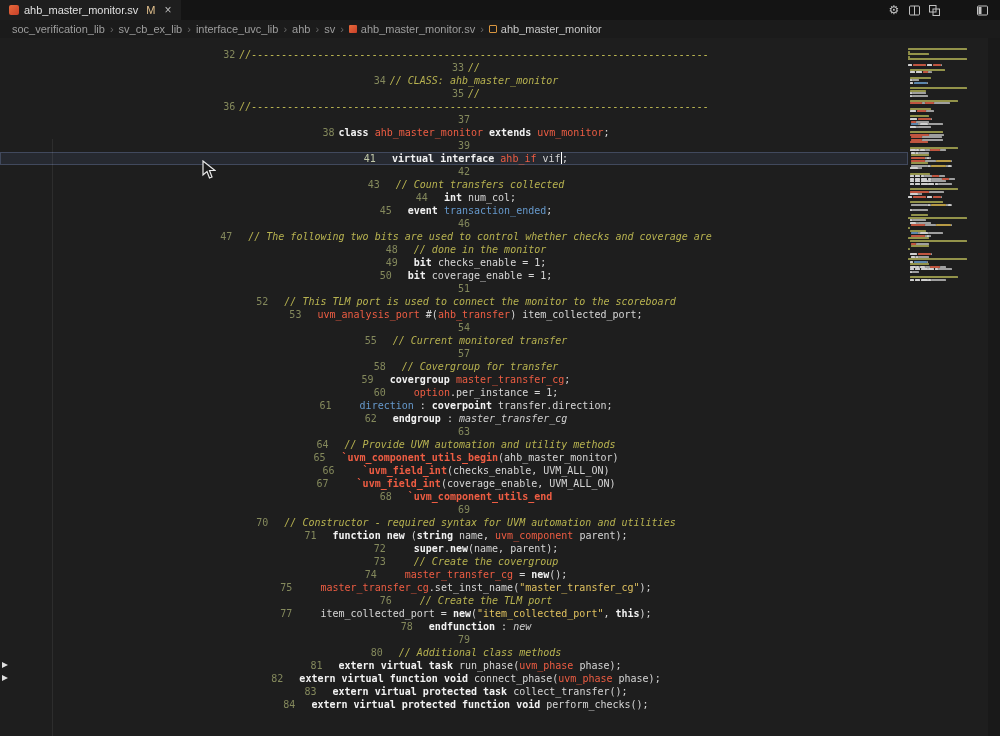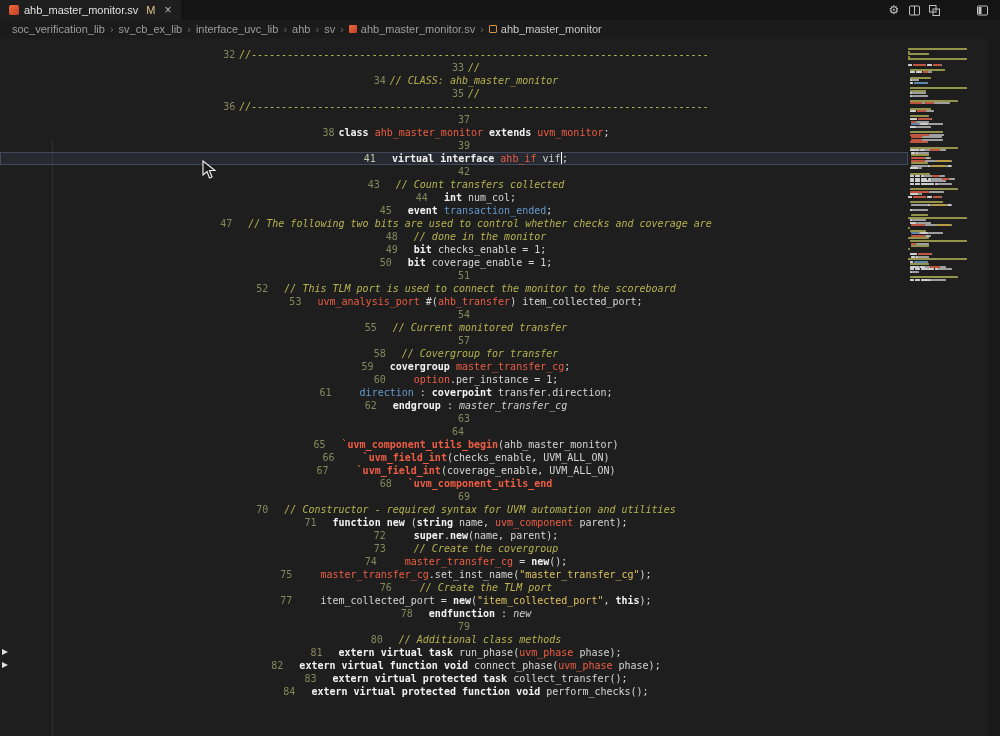--- a/index.html
+++ b/index.html
@@ -172,20 +172,24 @@
         </div>
         <div class="row">
           <span class="ln">44</span>
           <span class="lc"><span class="tk-p">  </span><span class="tk-k">int</span><span class="tk-p"> num_col;</span></span>
         </div>
         <div class="row">
           <span class="ln">45</span>
           <span class="lc"><span class="tk-p">  </span><span class="tk-k">event</span><span class="tk-p"> </span><span class="tk-b">transaction_ended</span><span class="tk-p">;</span></span>
         </div>
         <div class="row">
+          <span class="ln">46</span>
+          <span class="lc"></span>
+        </div>
+        <div class="row">
           <span class="ln">47</span>
           <span class="lc"><span class="tk-p">  </span><span class="tk-c">// The following two bits are used to control whether checks and coverage are</span></span>
         </div>
         <div class="row">
           <span class="ln">48</span>
           <span class="lc"><span class="tk-p">  </span><span class="tk-c">// done in the monitor</span></span>
         </div>
         <div class="row">
           <span class="ln">49</span>
           <span class="lc"><span class="tk-p">  </span><span class="tk-k">bit</span><span class="tk-p"> checks_enable = 1;</span></span>
@@ -237,21 +241,21 @@
         <div class="row">
           <span class="ln">62</span>
           <span class="lc"><span class="tk-p">  </span><span class="tk-k">endgroup</span><span class="tk-p"> : </span><span class="tk-i">master_transfer_cg</span></span>
         </div>
         <div class="row">
           <span class="ln">63</span>
           <span class="lc"></span>
         </div>
         <div class="row">
           <span class="ln">64</span>
-          <span class="lc"><span class="tk-p">  </span></span>
+          <span class="lc"><span class="tk-p">  </span><span class="tk-c">// Provide UVM automation and utility methods</span></span>
         </div>
         <div class="row">
           <span class="ln">65</span>
           <span class="lc"><span class="tk-p">  </span><span class="tk-m">`uvm_component_utils_begin</span><span class="tk-p">(ahb_master_monitor)</span></span>
         </div>
         <div class="row">
           <span class="ln">66</span>
           <span class="lc"><span class="tk-p">    </span><span class="tk-m">`uvm_field_int</span><span class="tk-p">(checks_enable, UVM_ALL_ON)</span></span>
         </div>
         <div class="row">

